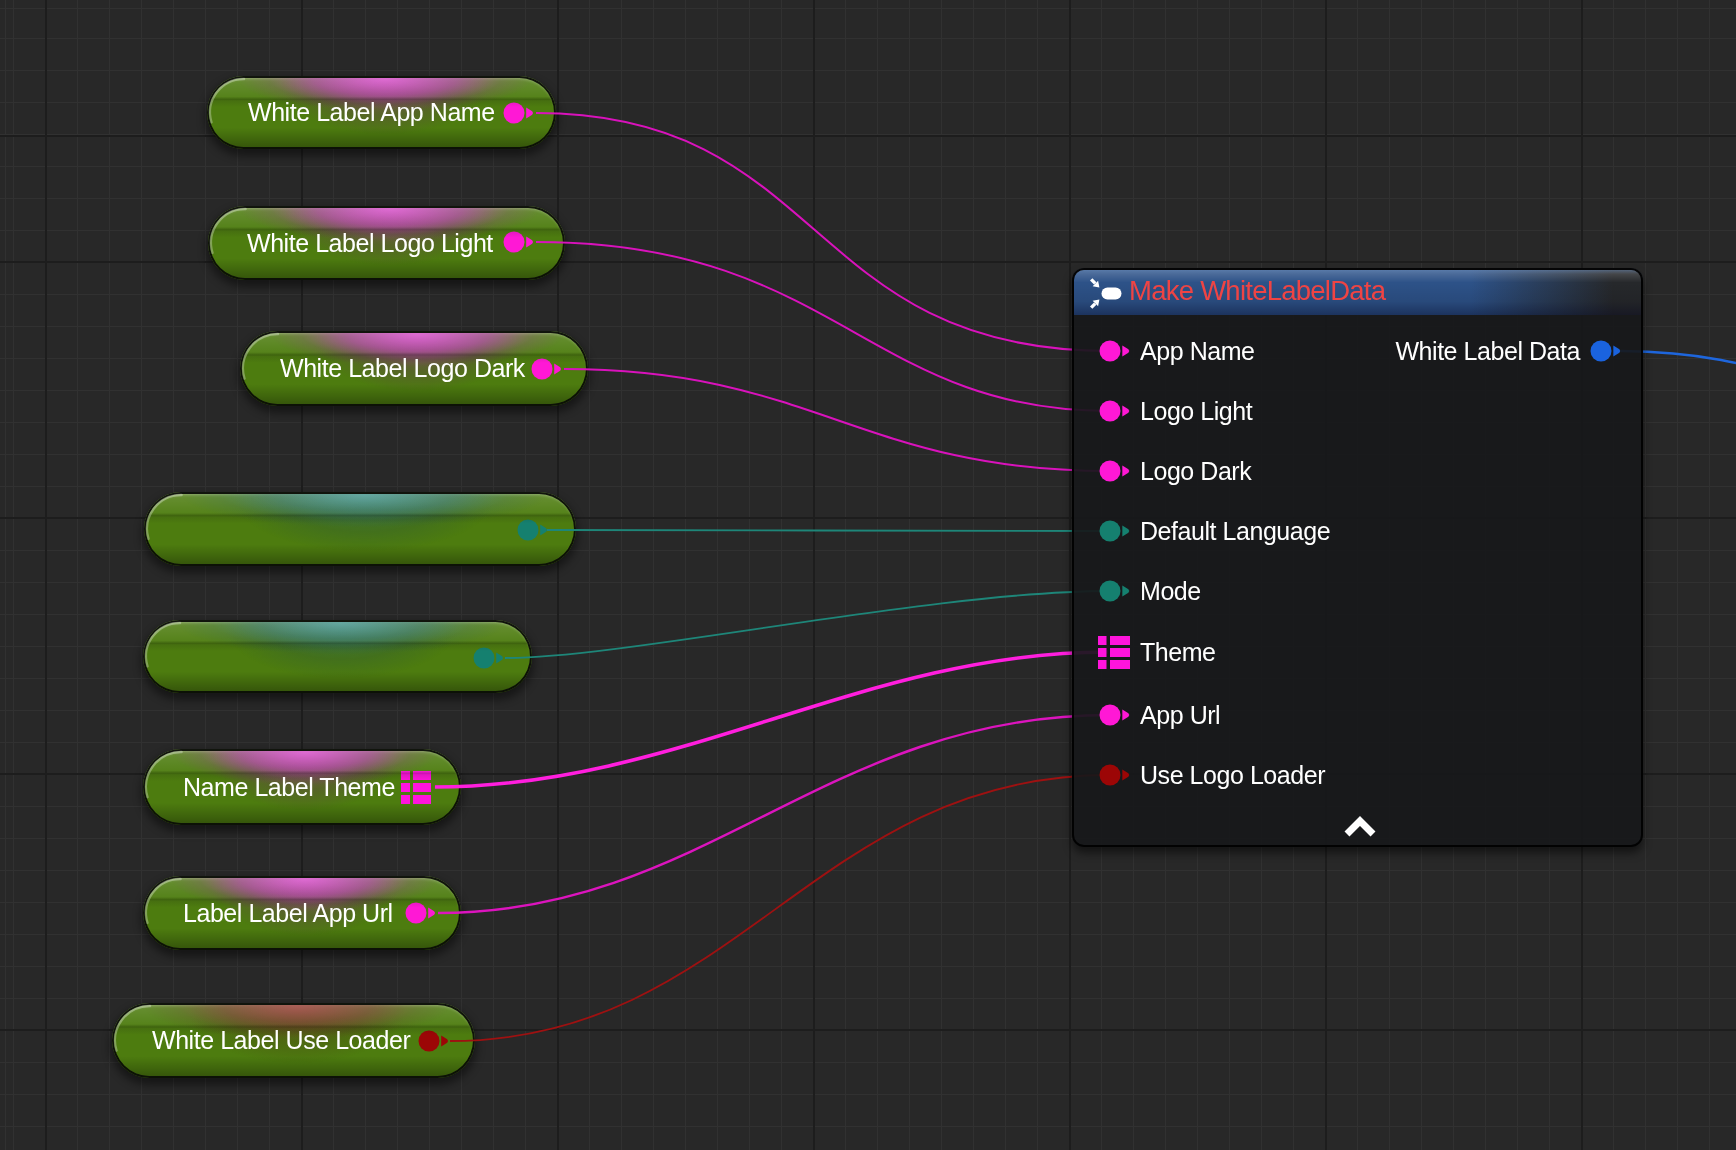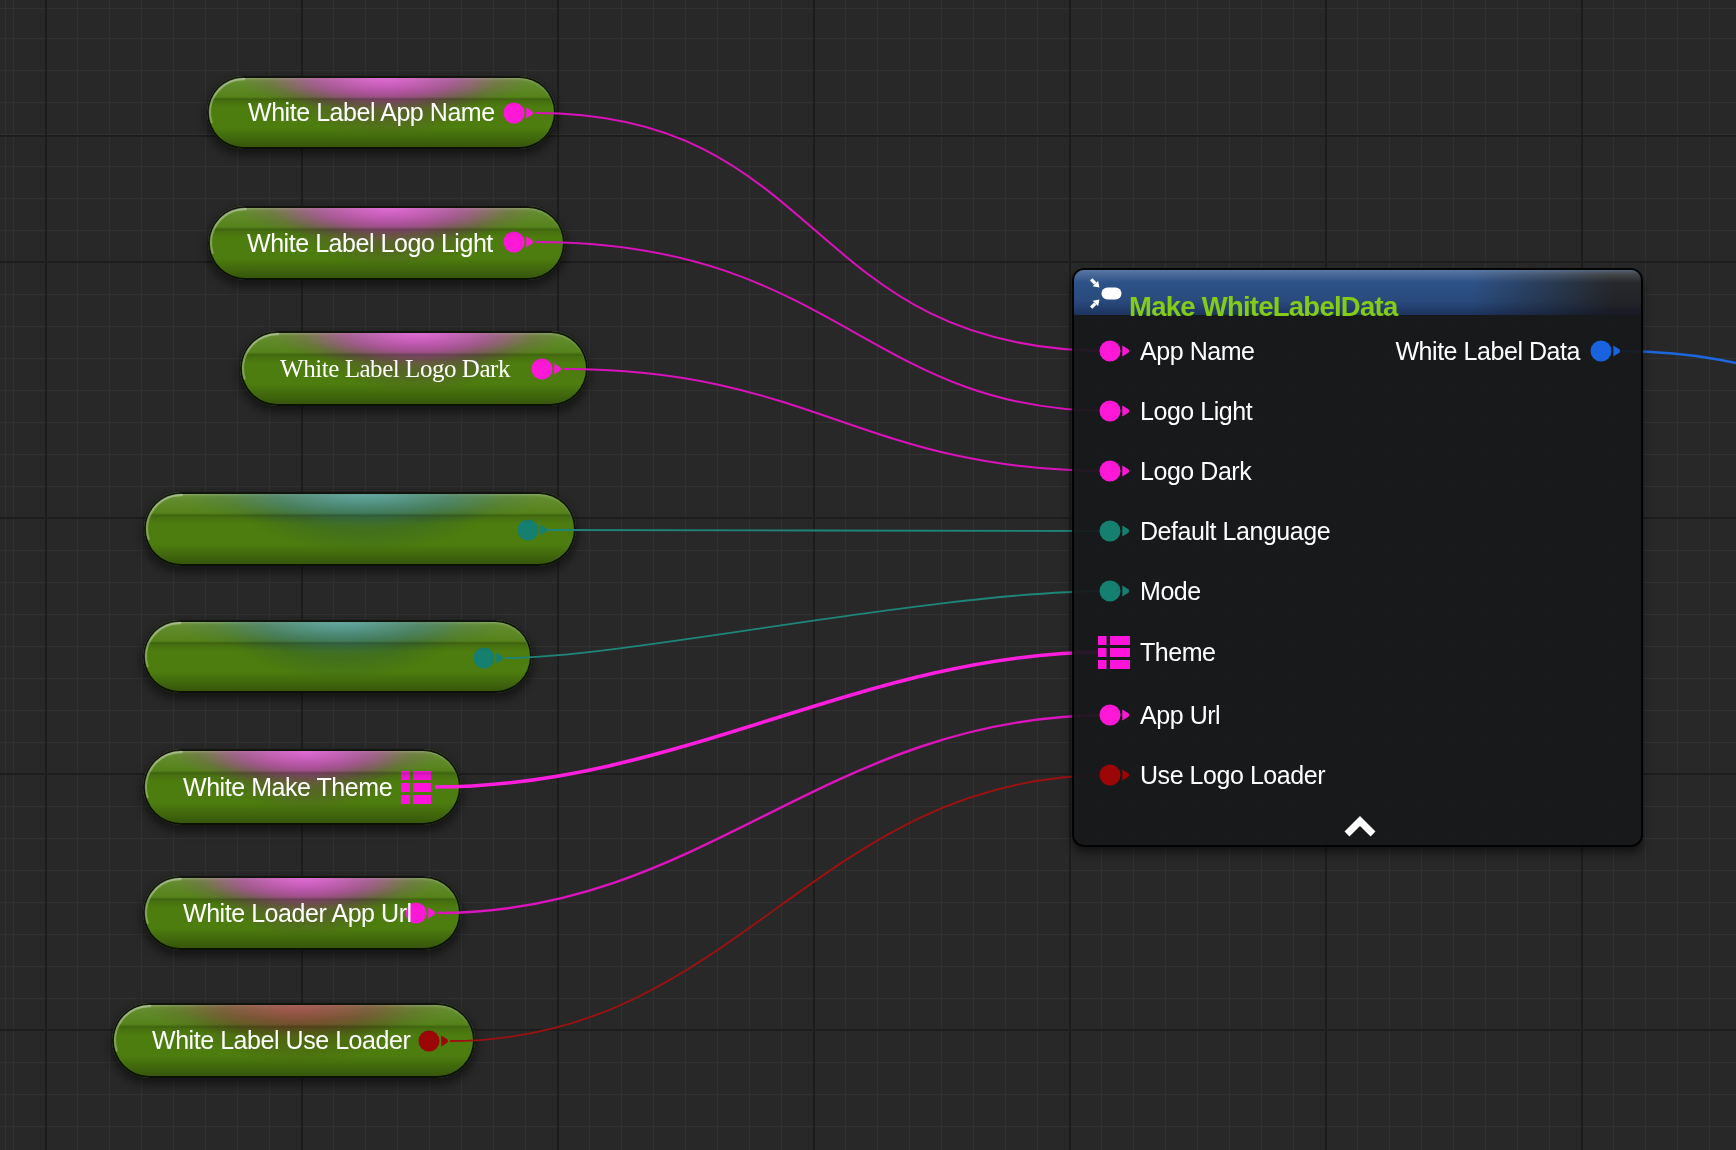--- a/index.html
+++ b/index.html
@@ -54,22 +54,22 @@
     box-shadow: inset 0 0 0 2px rgba(0,0,0,0.9), inset 0 3px 0 rgba(150,170,200,0.22), 0 6px 9px rgba(0,0,0,0.5);
   }
   .make .hdr{
     position:absolute;left:2px;top:2px;right:2px;height:45px;
     border-radius:10px 10px 0 0;
     background:
       linear-gradient(180deg, rgba(130,160,200,0.50) 0%, rgba(255,255,255,0.14) 9%, rgba(255,255,255,0.0) 28%, rgba(0,0,10,0.10) 70%, rgba(0,0,25,0.38) 100%),
       linear-gradient(90deg, #2d5288 0%, #2d5288 70%, #26282b 95%);
   }
   .make .title{
-    position:absolute;left:57px;top:16px;height:45px;line-height:45px;
-    font-size:27.5px;font-weight:bold;color:#84cc16;letter-spacing:-0.75px;white-space:nowrap;
+    position:absolute;left:57px;top:0;height:45px;line-height:45px;
+    font-size:27.5px;font-weight:normal;color:#ef4444;letter-spacing:-0.75px;white-space:nowrap;
   }
 </style>
 </head>
 <body>
 <div class="grid"></div>
 
 <div class="pill pm" style="left:207px;top:76px;width:349px;height:73px;">
   <span class="lbl" style="margin-left:41px;">White Label App Name</span>
   <svg class="abs" style="left:285px;top:24px;" width="44" height="26" viewBox="0 0 44 26">
     <circle cx="22" cy="13" r="10.5" fill="#ff18d5"></circle>
@@ -79,21 +79,21 @@
 
 <div class="pill pm" style="left:208px;top:206px;width:357px;height:74px;">
   <span class="lbl" style="margin-left:39px;">White Label Logo Light</span>
   <svg class="abs" style="left:284px;top:23px;" width="44" height="26" viewBox="0 0 44 26">
     <circle cx="22" cy="13" r="10.5" fill="#ff18d5"></circle>
     <path d="M34.2 7.6 L40.2 11.2 Q42 13 40.2 14.8 L34.2 18.4 Z" fill="#ff18d5"></path>
   </svg>
 </div>
 
 <div class="pill pm" style="left:240px;top:331px;width:348px;height:75px;">
-  <span class="lbl" style="margin-left:40px;font-family:Liberation Serif, serif;">White Label Logo Dark</span>
+  <span class="lbl" style="margin-left:40px;">White Label Logo Dark</span>
   <svg class="abs" style="left:280px;top:25px;" width="44" height="26" viewBox="0 0 44 26">
     <circle cx="22" cy="13" r="10.5" fill="#ff18d5"></circle>
     <path d="M34.2 7.6 L40.2 11.2 Q42 13 40.2 14.8 L34.2 18.4 Z" fill="#ff18d5"></path>
   </svg>
 </div>
 
 <div class="pill pt" style="left:144px;top:492px;width:432px;height:74px;">
   <svg class="abs" style="left:362px;top:25px;" width="44" height="26" viewBox="0 0 44 26">
     <circle cx="22" cy="13" r="10.5" fill="#15806f"></circle>
     <path d="M34.2 7.6 L40.2 11.2 Q42 13 40.2 14.8 L34.2 18.4 Z" fill="#15806f"></path>
@@ -101,35 +101,35 @@
 </div>
 
 <div class="pill pt" style="left:143px;top:620px;width:389px;height:73px;">
   <svg class="abs" style="left:319px;top:25px;" width="44" height="26" viewBox="0 0 44 26">
     <circle cx="22" cy="13" r="10.5" fill="#15806f"></circle>
     <path d="M34.2 7.6 L40.2 11.2 Q42 13 40.2 14.8 L34.2 18.4 Z" fill="#15806f"></path>
   </svg>
 </div>
 
 <div class="pill pm" style="left:143px;top:749px;width:318px;height:76px;">
-  <span class="lbl" style="margin-left:40px;">White Make Theme</span>
+  <span class="lbl" style="margin-left:40px;">Name Label Theme</span>
   <svg class="abs" style="left:256px;top:22px;" width="36" height="34" viewBox="0 0 36 34">
     <g fill="#ff14dc">
       <rect x="2" y="0" width="9" height="9"></rect>
         <rect x="14" y="0" width="18" height="9"></rect>
       <rect x="2" y="12" width="9" height="9"></rect>
         <rect x="14" y="12" width="18" height="9"></rect>
       <rect x="2" y="24" width="9" height="9"></rect>
         <rect x="14" y="24" width="18" height="9"></rect>
     </g>
   </svg>
 </div>
 
 <div class="pill pm" style="left:143px;top:876px;width:318px;height:74px;">
-  <span class="lbl" style="margin-left:40px;">White Loader App Url</span>
+  <span class="lbl" style="margin-left:40px;">Label Label App Url</span>
   <svg class="abs" style="left:251px;top:24px;" width="44" height="26" viewBox="0 0 44 26">
     <circle cx="22" cy="13" r="10.5" fill="#ff18d5"></circle>
     <path d="M34.2 7.6 L40.2 11.2 Q42 13 40.2 14.8 L34.2 18.4 Z" fill="#ff18d5"></path>
   </svg>
 </div>
 
 <div class="pill pr" style="left:112px;top:1003px;width:363px;height:75px;">
   <span class="lbl" style="margin-left:40px;">White Label Use Loader</span>
   <svg class="abs" style="left:295px;top:25px;" width="44" height="26" viewBox="0 0 44 26">
     <circle cx="22" cy="13" r="10.5" fill="#9c0606"></circle>

